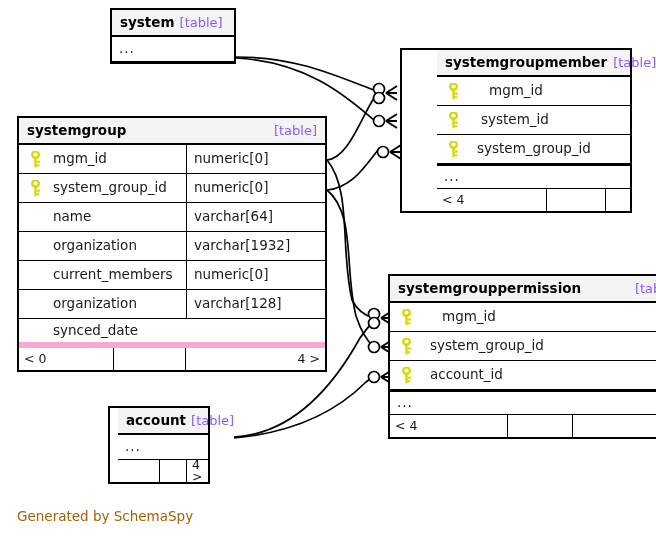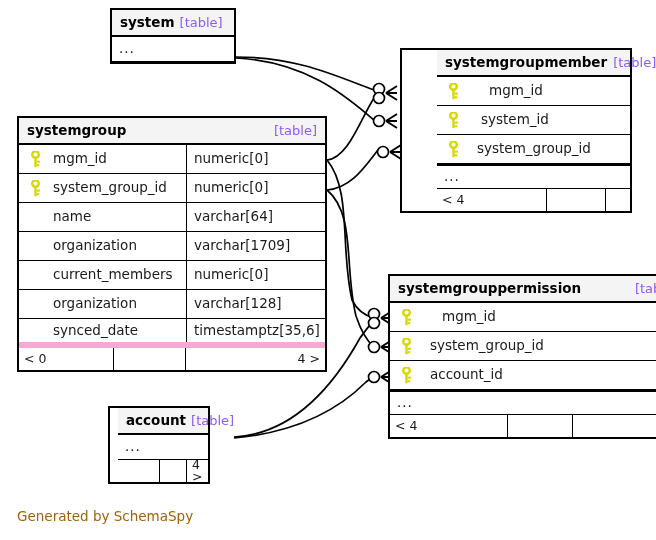--- a/index.html
+++ b/index.html
@@ -257,21 +257,21 @@
         <span class="col-label">name</span>
       </div>
       <div class="col-type">varchar[64]</div>
     </div>
 
     <div class="col-row">
       <div class="col-left" style="flex:0 0 167px">
         <span class="key-slot"></span>
         <span class="col-label">organization</span>
       </div>
-      <div class="col-type">varchar[1709]</div>
+      <div class="col-type">varchar[1932]</div>
     </div>
 
     <div class="col-row">
       <div class="col-left" style="flex:0 0 167px">
         <span class="key-slot"></span>
         <span class="col-label">current_members</span>
       </div>
       <div class="col-type">numeric[0]</div>
     </div>
 
@@ -281,21 +281,20 @@
         <span class="col-label">organization</span>
       </div>
       <div class="col-type">varchar[128]</div>
     </div>
 
     <div class="col-row" style="border-bottom:6px solid #f9a8d4">
       <div class="col-left" style="flex:0 0 167px">
         <span class="key-slot"></span>
         <span class="col-label">synced_date</span>
       </div>
-      <div class="col-type">timestamptz[35,6]</div>
     </div>
 
     <div class="foot-row">
       <div class="foot-cell" style="flex:0 0 95px">&lt; 0</div>
       <div class="foot-cell" style="flex:0 0 72px"></div>
       <div class="foot-cell right" style="flex:1 1 auto">4 &gt;</div>
     </div>
   </div>
 
   <div class="table-node" id="node-member">

